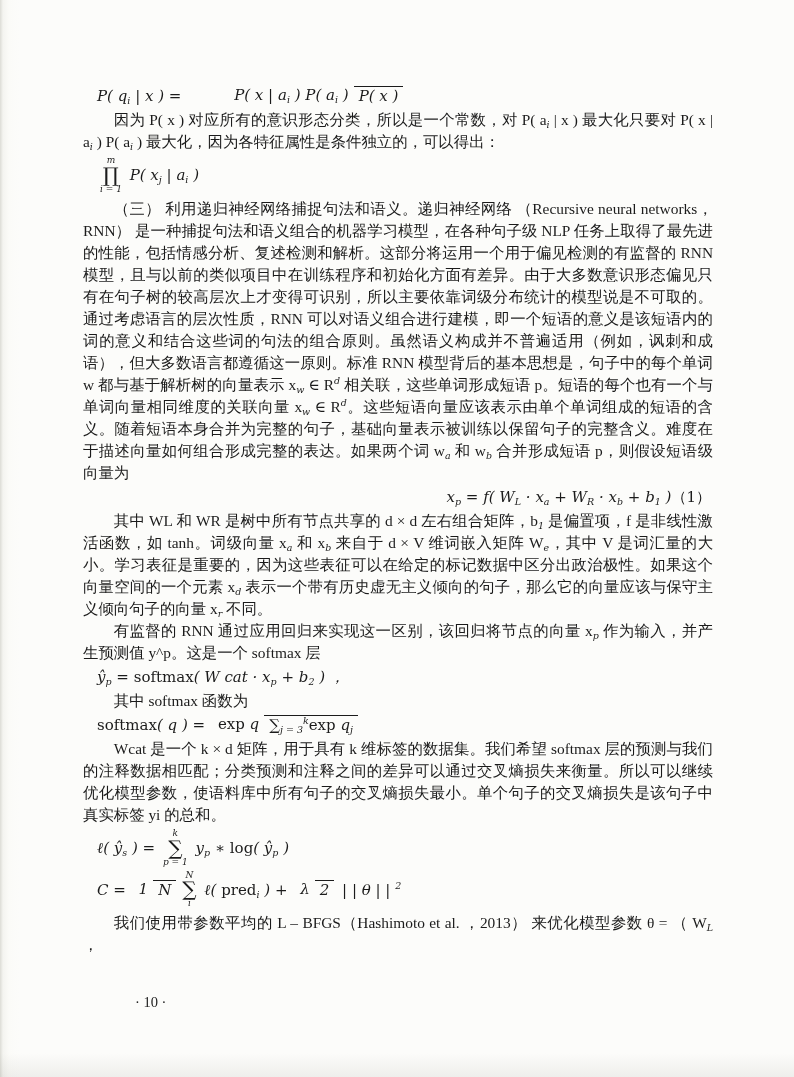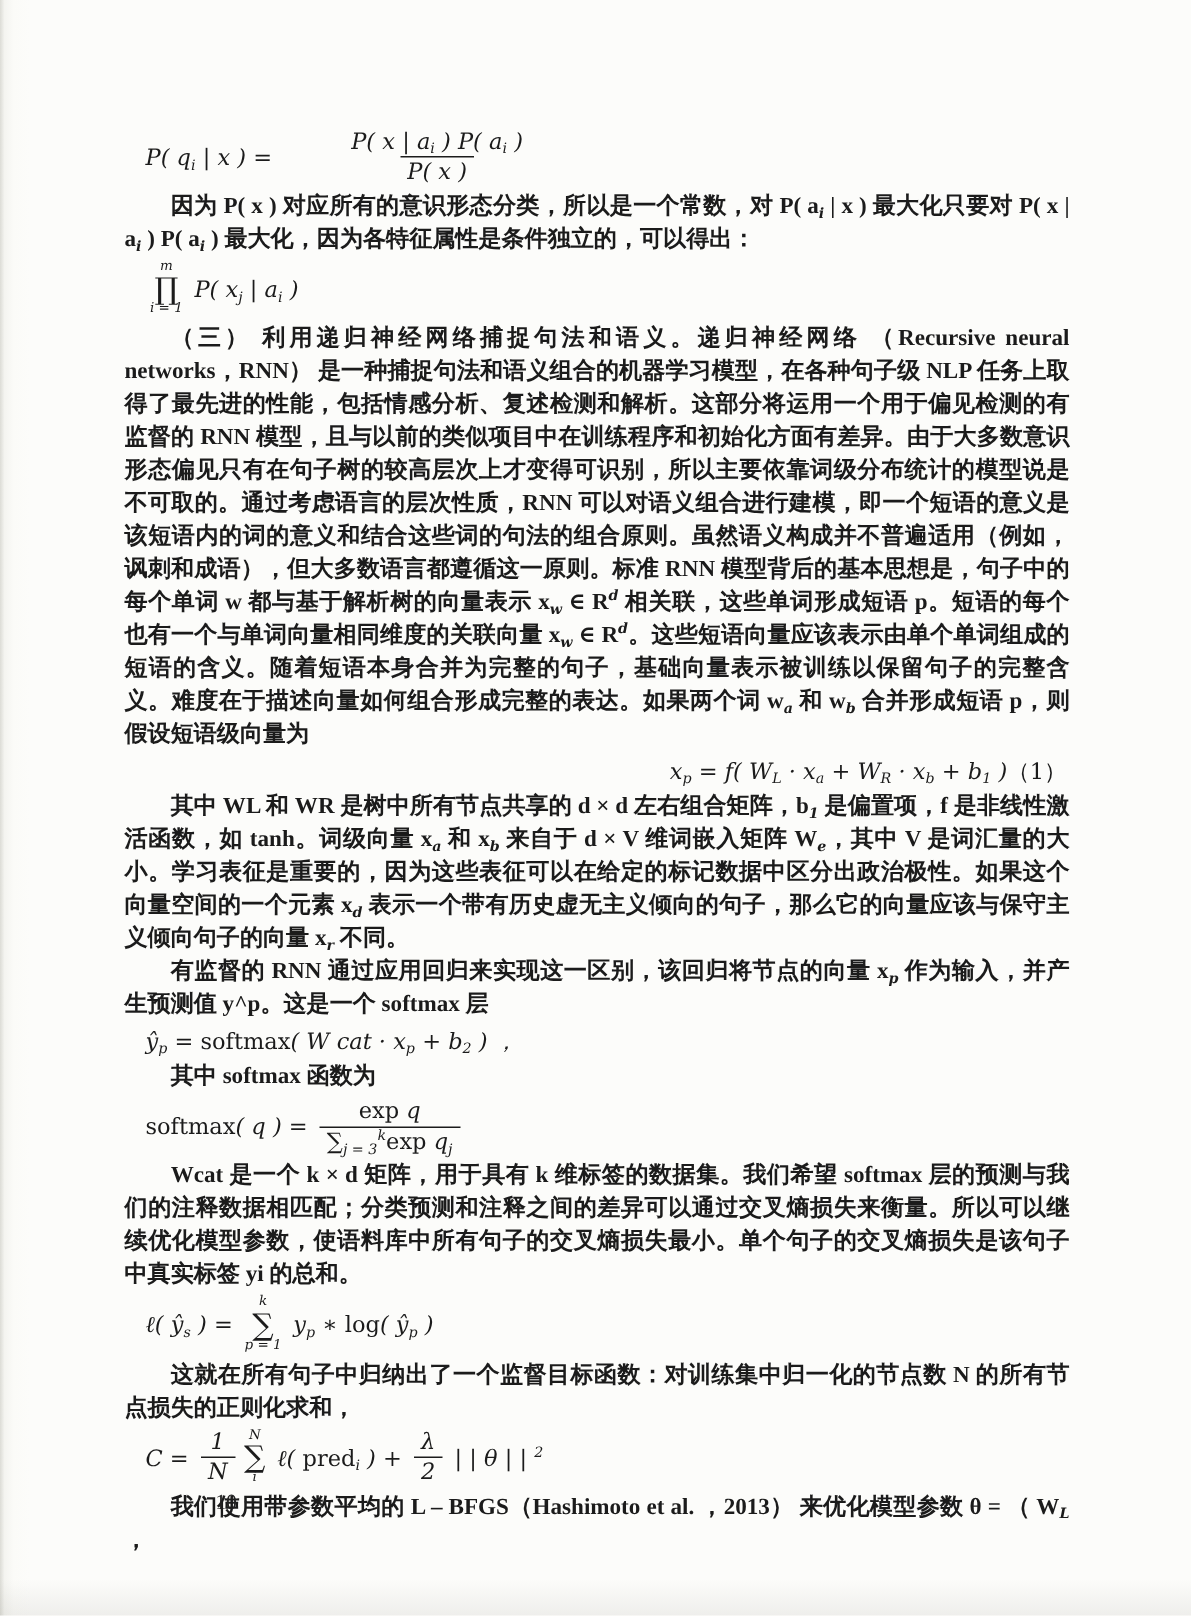--- a/index.html
+++ b/index.html
@@ -2,31 +2,31 @@
 <html lang="zh"><head>
 <meta charset="utf-8">
 <style>
   html,body{margin:0;padding:0;}
   body{width:794px;height:1077px;background:#eceae6;font-family:"Liberation Serif","DejaVu Serif",serif;}
   .page{position:relative;width:794px;height:1077px;overflow:hidden;color:#1b1b1b;
         background:linear-gradient(90deg,#dcdcd6 0px,#f4f4f0 3px,#fbfbf8 9px,#fcfcfa 20px),#fcfcfa;}
   .page::after{content:"";position:absolute;left:0;bottom:0;width:100%;height:30px;
         background:linear-gradient(0deg,rgba(120,118,110,0.10),rgba(120,118,110,0) 80%);pointer-events:none;}
   .content{position:absolute;left:83px;top:84px;width:630px;}
-  .para{font-size:15.4px;line-height:22px;text-align:justify;text-indent:2em;margin:0;font-weight:bold;}
+  .para{font-size:15.4px;line-height:22px;text-align:justify;text-indent:2em;margin:0;}
   .formula{display:flex;align-items:center;flex-wrap:nowrap;margin:3px 0 3px 14px;
            font-family:"DejaVu Serif",serif;font-style:italic;font-size:15px;line-height:20px;}
   .formula.numbered{justify-content:flex-end;margin-right:2px;}
   .mseg{white-space:pre-wrap;}
   .up{font-style:normal;}
   .eqnum{font-style:normal;font-size:15px;}
   sub,sup{line-height:0;font-family:"DejaVu Serif",serif;font-style:italic;}
   sub{font-size:9.5px;vertical-align:-3px;}
   sup{font-size:9.5px;vertical-align:6px;}
-  .frac{display:inline-flex;flex-direction:column;align-items:center;vertical-align:middle;
+  .frac{display:inline-flex;flex-direction:row;align-items:center;vertical-align:middle;
         margin:0 3px;line-height:1.15;}
   .frac .num{padding:0 5px 1px;}
   .frac .den{border-top:1px solid #1b1b1b;padding:1px 5px 0;}
   .bigop{display:inline-flex;flex-direction:column;align-items:center;vertical-align:middle;
          line-height:1;margin:0 3px;}
   .bigop .lim{font-size:9px;line-height:1.1;}
   .bigop .op{font-size:20px;line-height:0.95;font-style:normal;}
   .footer{position:absolute;left:93px;top:994px;font-size:14.5px;color:#222;margin-left:42px;}
   .sp-top{margin-top:2px;gap:40px;}
 </style>
@@ -88,21 +88,20 @@
     <div class="formula">
         <span class="mseg">ℓ( ŷ<sub>s</sub> ) = </span>
         <span class="bigop">
           <span class="lim">k</span>
           <span class="op">∑</span>
           <span class="lim">p = 1</span>
         </span>
         <span class="mseg"> y<sub>p</sub> ∗ <span class="up">log</span>( ŷ<sub>p</sub> )</span>
       </div>
 
-    <p class="para">这就在所有句子中归纳出了一个监督目标函数：对训练集中归一化的节点数 N 的所有节点损失的正则化求和，</p>
 
     <div class="formula">
         <span class="mseg">C = </span>
         <span class="frac">
           <span class="num">1</span>
           <span class="den">N</span>
         </span>
         <span class="bigop">
           <span class="lim">N</span>
           <span class="op">∑</span>

